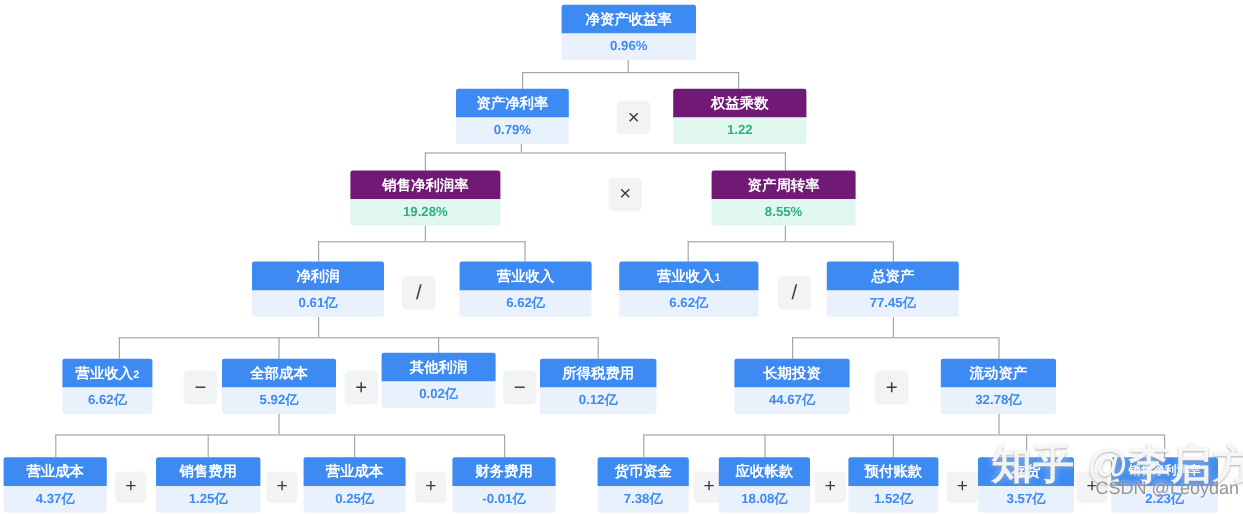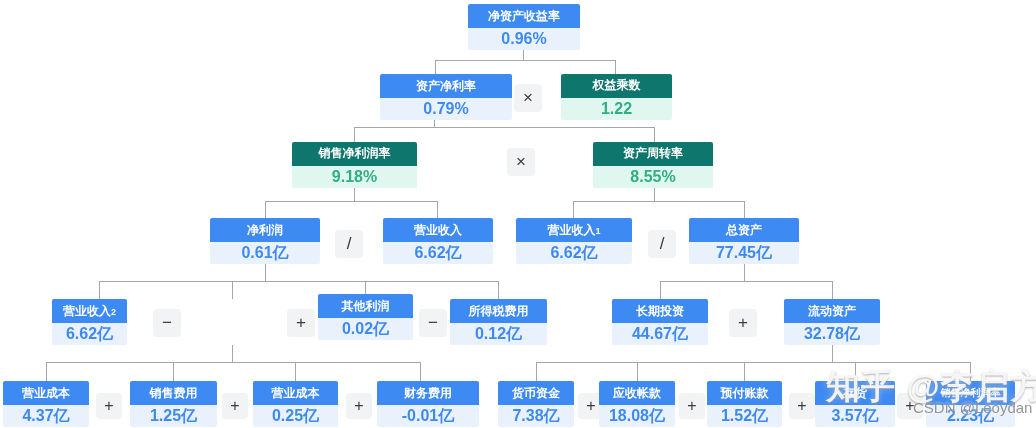--- a/index.html
+++ b/index.html
@@ -1,25 +1,25 @@
 <!DOCTYPE html>
 <html><head>
 <meta charset="utf-8">
 <style>
   html,body{margin:0;padding:0;background:#fff;}
   .stage{position:relative;width:1036px;height:428px;background:#ffffff;overflow:hidden;
          font-family:"Liberation Sans","DejaVu Sans",sans-serif;}
   .node{position:absolute;}
   .node .hd{height:24px;line-height:24px;text-align:center;color:#ffffff;
             font-size:12px;font-weight:700;border-radius:2px 2px 0 0;white-space:nowrap;overflow:hidden;}
-  .node .vl{height:22px;line-height:22px;text-align:center;font-size:16px;font-weight:700;
+  .node .vl{height:22px;line-height:22px;text-align:center;font-size:11px;font-weight:700;
             border-radius:0 0 2px 2px;white-space:nowrap;}
   .node.blue .hd{background:#3d8af2;}
   .node.blue .vl{background:#e9f1fc;color:#3d8af2;}
-  .node.green .hd{background:#0f766e;font-family:Liberation Mono, monospace;}
+  .node.green .hd{background:#701a75;}
   .node.green .vl{background:#e0f7ef;color:#2eaf84;}
   .sub{font-size:9px;vertical-align:baseline;}
   .op{position:absolute;width:28px;height:28px;background:#f2f3f5;border-radius:4px;
       display:flex;align-items:center;justify-content:center;
       font-size:17px;color:#3b3b3b;font-weight:400;}
   .op.small{width:26px;height:26px;font-size:16px;}
   .ln{position:absolute;background:#a3a7ad;}
   .wm-zhihu{position:absolute;left:826px;top:364px;z-index:10;white-space:nowrap;
             font-size:34px;font-weight:700;letter-spacing:1px;
             color:rgba(250,250,250,0.93);
@@ -71,33 +71,33 @@
   <i class="ln" style="left:637px;top:362px;width:1px;height:19px"></i>
   <i class="ln" style="left:744px;top:362px;width:1px;height:19px"></i>
   <i class="ln" style="left:855px;top:362px;width:1px;height:19px"></i>
   <i class="ln" style="left:970px;top:362px;width:1px;height:19px"></i>
 
   <div class="node blue" style="left:468px;top:4px;width:112px">
     <div class="hd">净资产收益率</div>
     <div class="vl">0.96%</div>
   </div>
 
-  <div class="node blue" style="left:380px;top:74px;width:132px">
+  <div class="node blue" style="left:380px;top:74px;width:94px">
     <div class="hd">资产净利率</div>
     <div class="vl">0.79%</div>
   </div>
   <div class="op" style="left:514px;top:84px">×</div>
   <div class="node green" style="left:561px;top:74px;width:111px">
     <div class="hd">权益乘数</div>
     <div class="vl">1.22</div>
   </div>
 
   <div class="node green" style="left:292px;top:142px;width:125px">
     <div class="hd">销售净利润率</div>
-    <div class="vl">9.18%</div>
+    <div class="vl">19.28%</div>
   </div>
   <div class="op" style="left:507px;top:148px">×</div>
   <div class="node green" style="left:593px;top:142px;width:120px">
     <div class="hd">资产周转率</div>
     <div class="vl">8.55%</div>
   </div>
 
   <div class="node blue" style="left:210px;top:218px;width:110px">
     <div class="hd">净利润</div>
     <div class="vl">0.61亿</div>
@@ -115,20 +115,24 @@
   <div class="node blue" style="left:689px;top:218px;width:110px">
     <div class="hd">总资产</div>
     <div class="vl">77.45亿</div>
   </div>
 
   <div class="node blue" style="left:52px;top:299px;width:75px">
     <div class="hd"><span>营业收入</span><span class="sub">2</span></div>
     <div class="vl">6.62亿</div>
   </div>
   <div class="op" style="left:153px;top:309px">−</div>
+  <div class="node blue" style="left:185px;top:299px;width:95px">
+    <div class="hd">全部成本</div>
+    <div class="vl">5.92亿</div>
+  </div>
   <div class="op" style="left:287px;top:309px">+</div>
   <div class="node blue" style="left:318px;top:294px;width:95px">
     <div class="hd">其他利润</div>
     <div class="vl">0.02亿</div>
   </div>
   <div class="op" style="left:419px;top:309px">−</div>
   <div class="node blue" style="left:450px;top:299px;width:97px">
     <div class="hd">所得税费用</div>
     <div class="vl">0.12亿</div>
   </div>
@@ -150,21 +154,21 @@
   <div class="node blue" style="left:130px;top:381px;width:87px">
     <div class="hd">销售费用</div>
     <div class="vl">1.25亿</div>
   </div>
   <div class="op small" style="left:222px;top:393px">+</div>
   <div class="node blue" style="left:253px;top:381px;width:85px">
     <div class="hd">营业成本</div>
     <div class="vl">0.25亿</div>
   </div>
   <div class="op small" style="left:346px;top:393px">+</div>
-  <div class="node blue" style="left:377px;top:381px;width:102px">
+  <div class="node blue" style="left:377px;top:381px;width:86px">
     <div class="hd">财务费用</div>
     <div class="vl">-0.01亿</div>
   </div>
   <div class="node blue" style="left:498px;top:381px;width:76px">
     <div class="hd">货币资金</div>
     <div class="vl">7.38亿</div>
   </div>
   <div class="op small" style="left:578px;top:393px">+</div>
   <div class="node blue" style="left:599px;top:381px;width:76px">
     <div class="hd">应收帐款</div>

